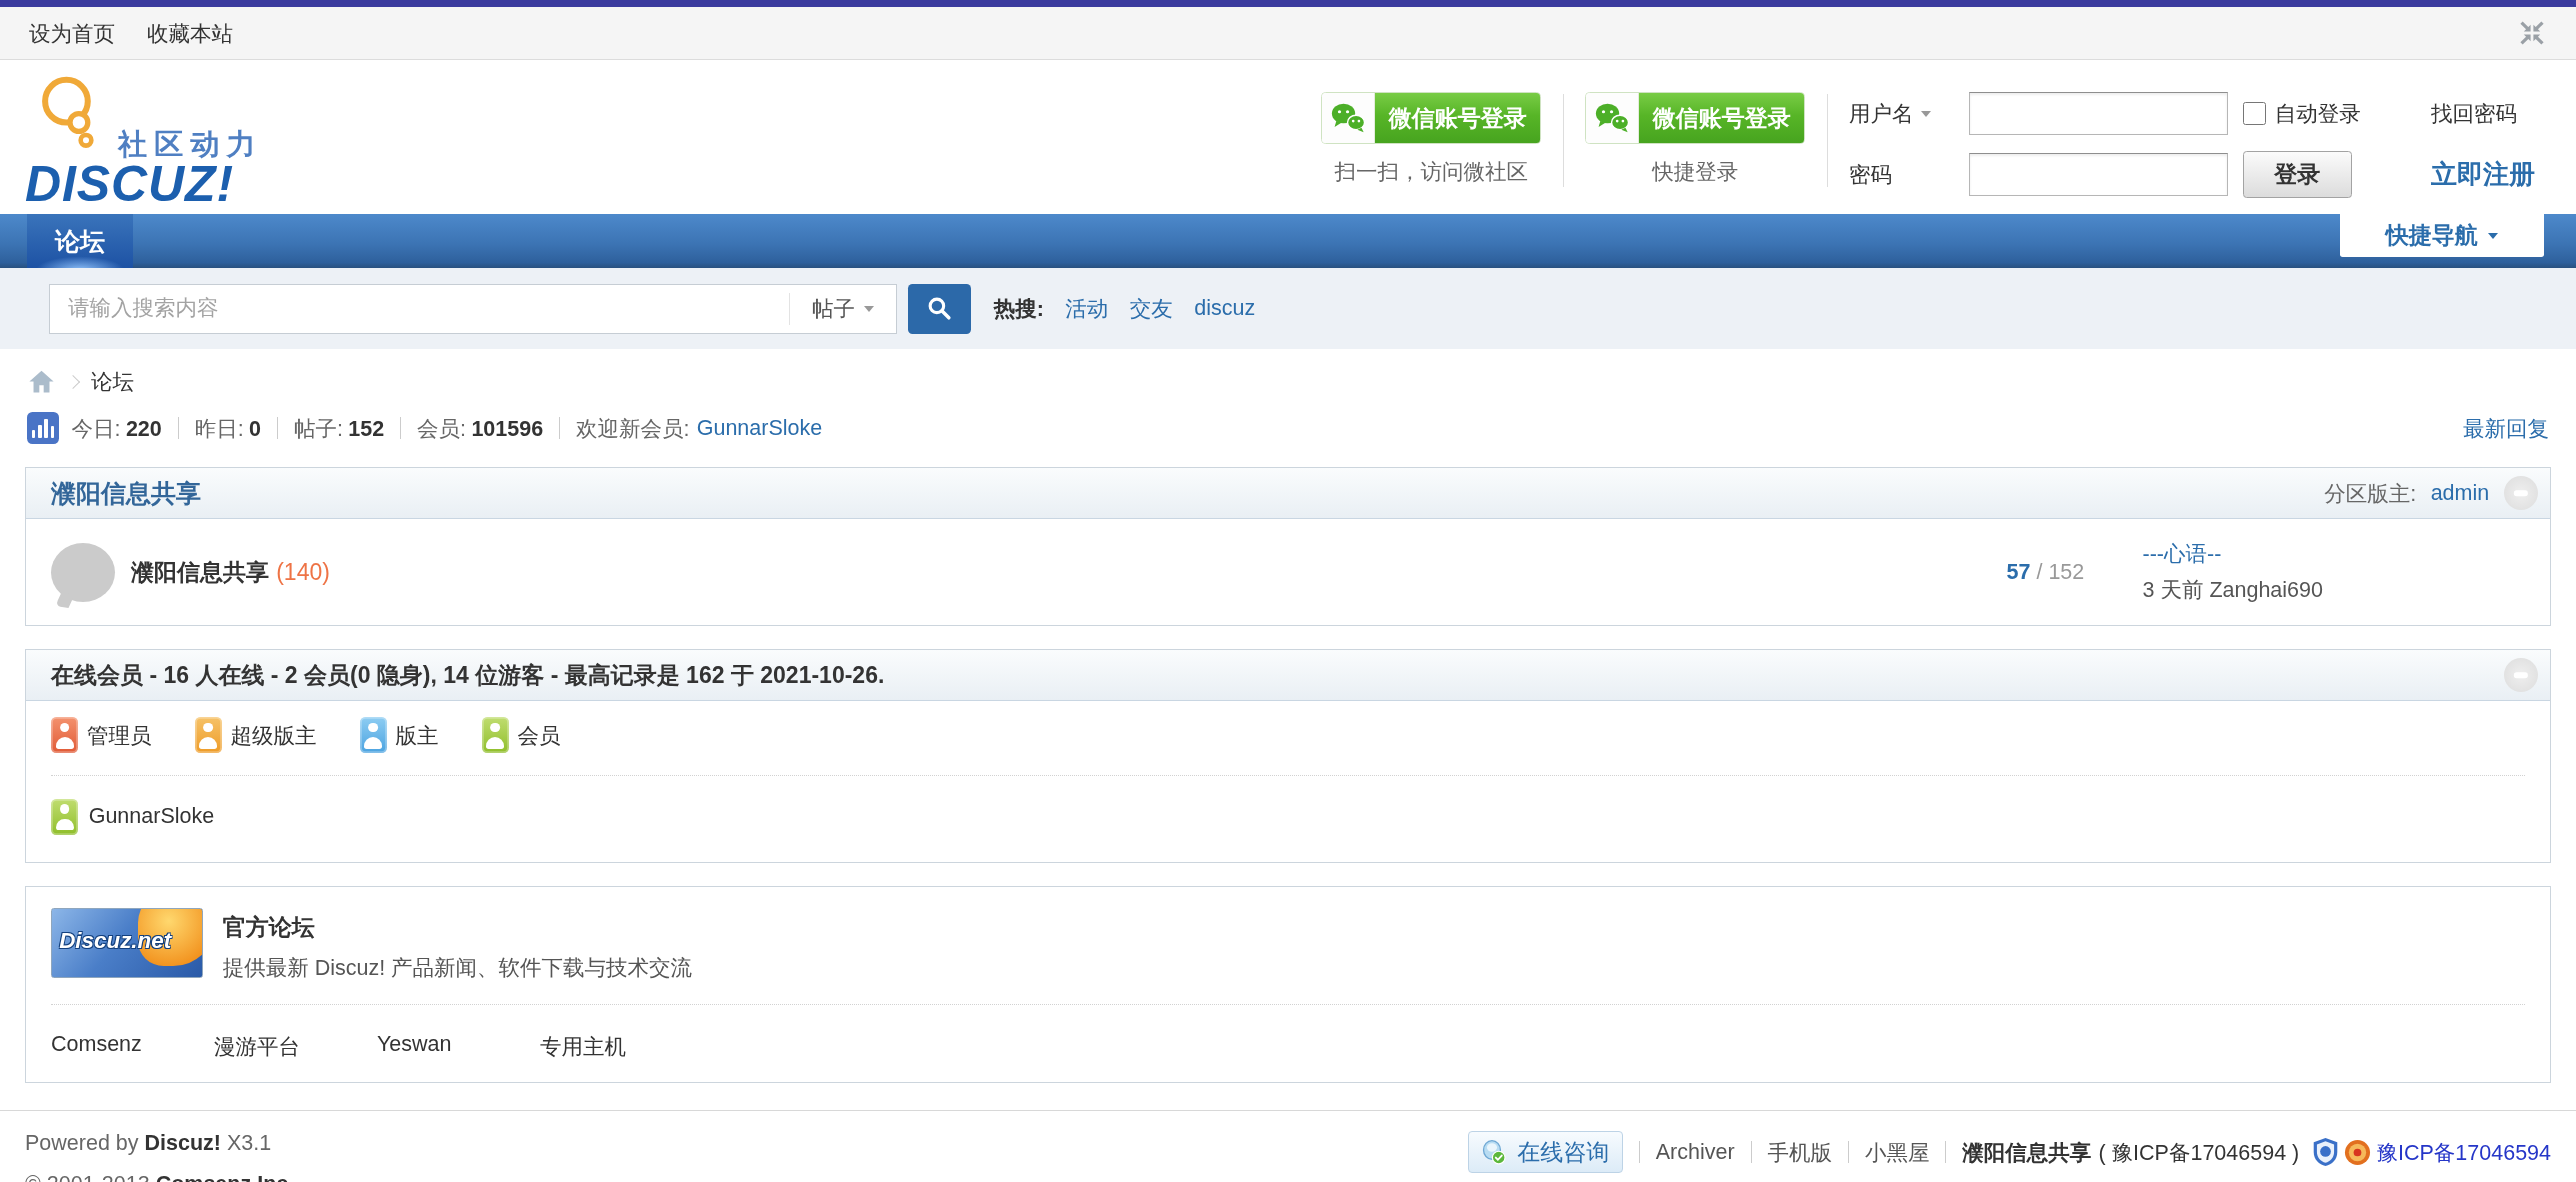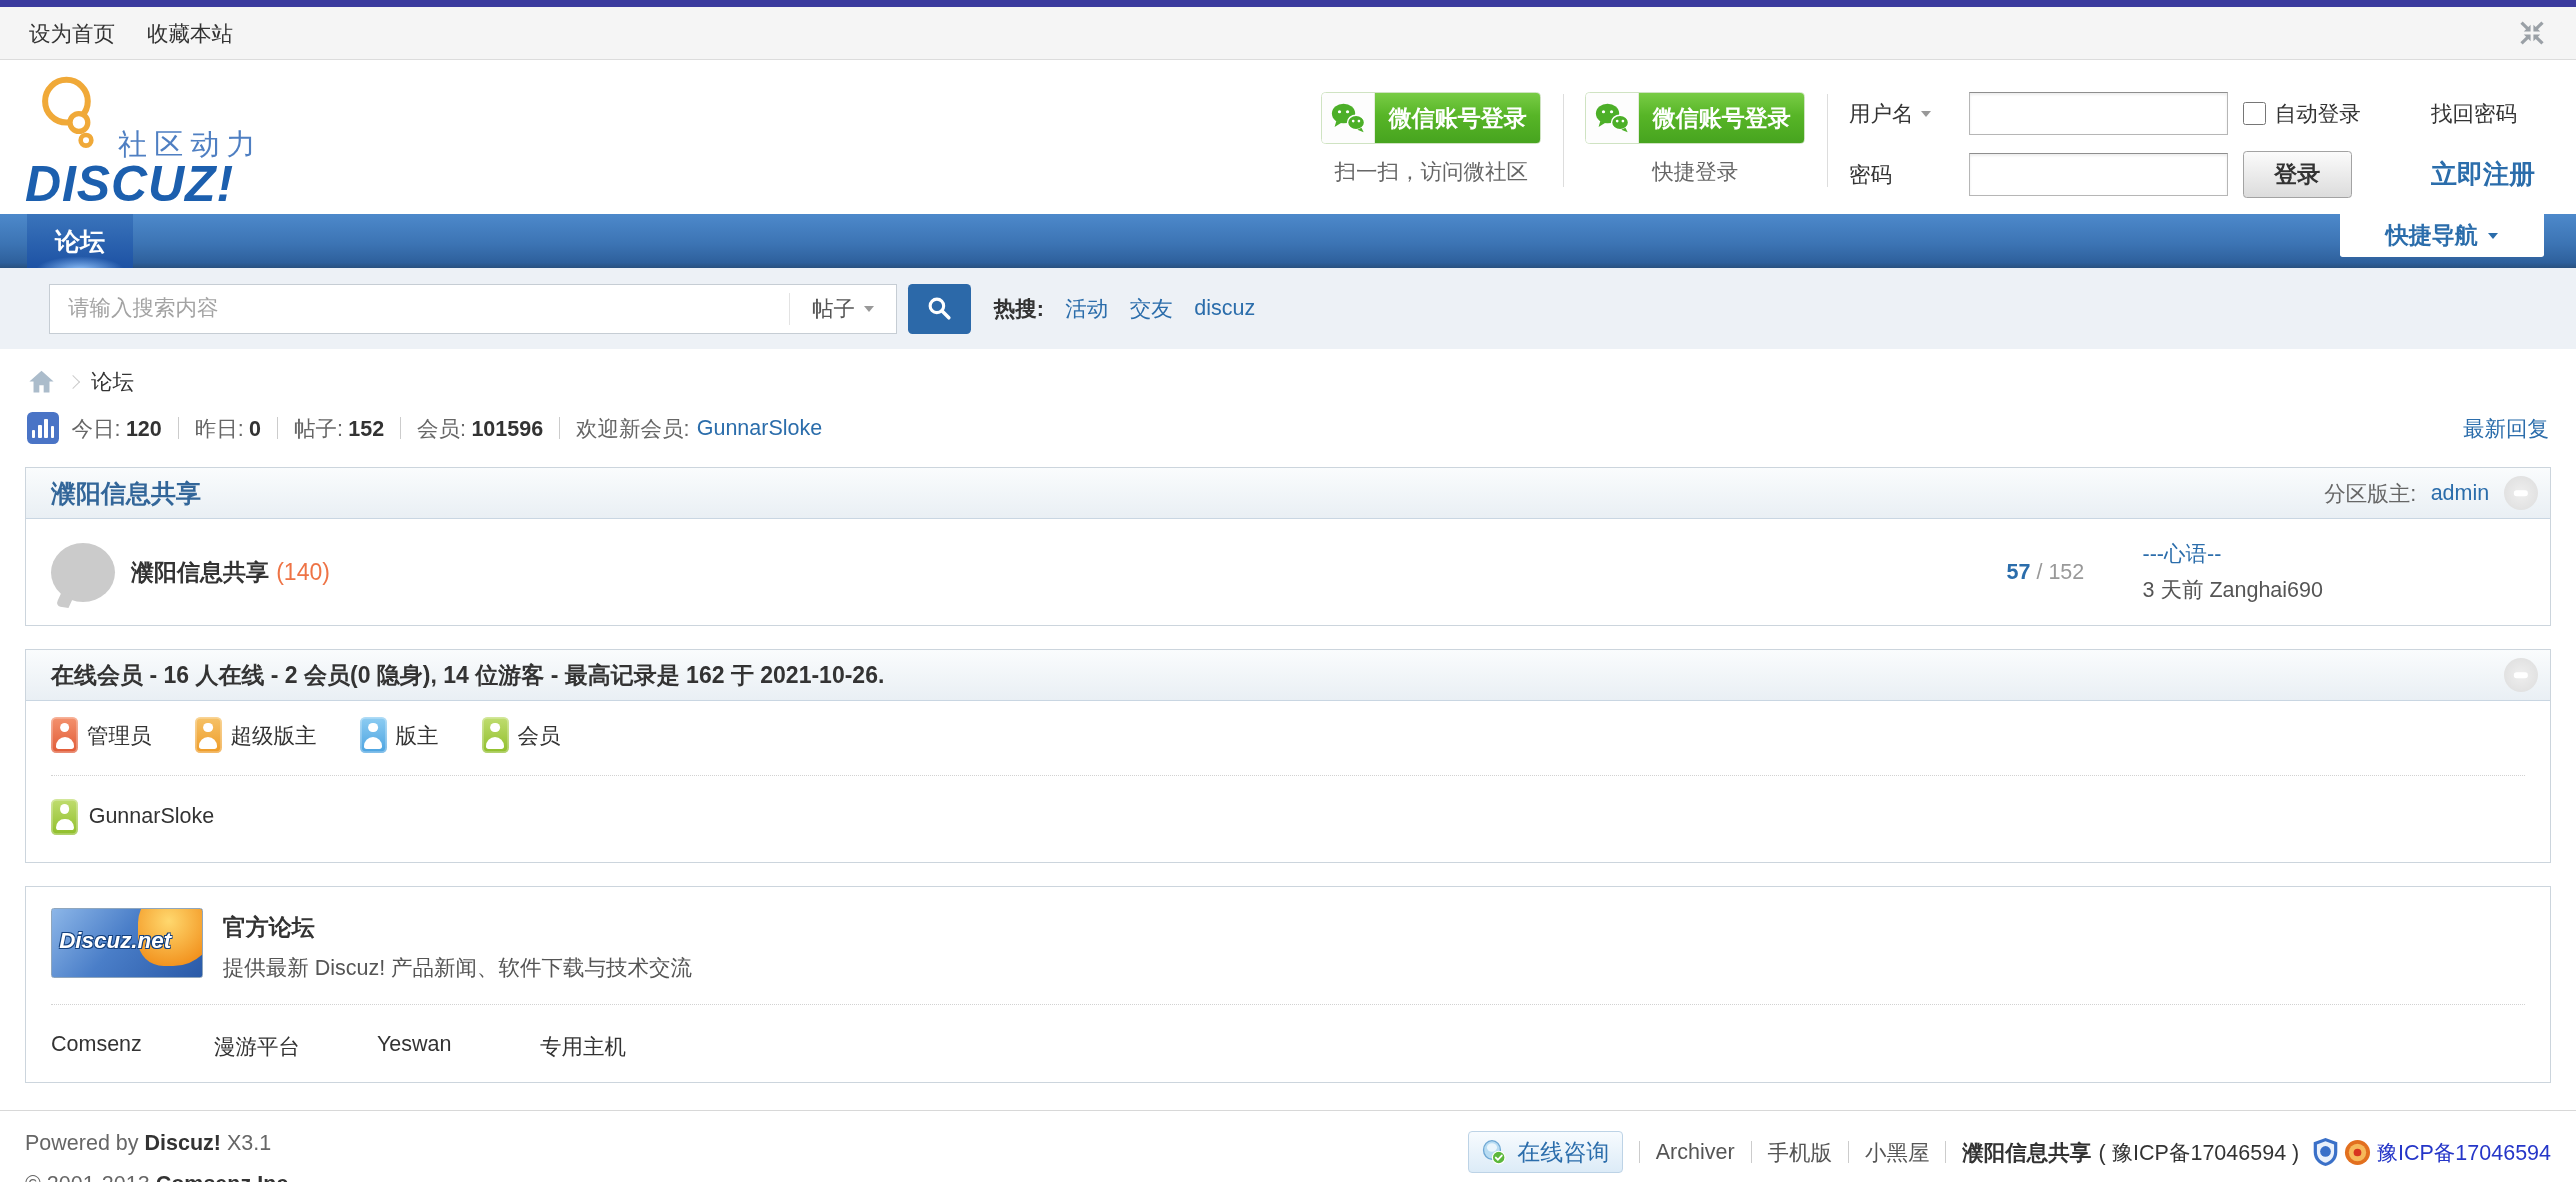--- a/index.html
+++ b/index.html
@@ -7,21 +7,21 @@
   a{text-decoration:none;cursor:pointer}
   .link{color:#2b6dab}
   
   .topstrip{height:7.2px;background:#3b3b9e}
   .topbar{height:52px;background:#f5f5f5;border-bottom:1.8px solid #dcdcdc;display:flex;align-items:center;padding:0 27px 0 29px}
   .topbar a{color:#333;margin-right:32px}
   .topbar .spacer{flex:1}
   
   .header{height:154px;background:#fff;display:flex;justify-content:space-between;padding:0 25px;align-items:flex-start}
   .logo{position:relative;width:286px;height:143px;margin-top:12.5px;cursor:pointer}
-  .logo-cn{position:absolute;left:93px;top:52px;font-size:29px;font-weight:normal;color:#4f7fc2;letter-spacing:7.2px}
+  .logo-cn{position:absolute;left:93px;top:52px;font-size:29px;font-weight:bold;color:#4f7fc2;letter-spacing:7.2px}
   .logo-en{position:absolute;left:0;top:82px;font-size:50px;font-weight:bold;font-style:italic;color:#1c5fae;letter-spacing:0.9px}
   .hright{display:flex;align-items:flex-start;gap:21.5px;padding-top:32px}
   .wxgroup{width:220px;display:flex;flex-direction:column;align-items:center}
   .wxbtn{display:flex;align-items:stretch;height:52px;width:100%;border:0.9px solid #cfe3c2;border-radius:4.5px;overflow:hidden;background:#fff;padding:0;cursor:pointer}
   .wxbtn .wxicon{width:52px;background:#fdfdfd;display:flex;align-items:center;justify-content:center;border-right:0.9px solid #e4ecdc}
   .wxbtn .wxlabel{flex:1;display:flex;align-items:center;justify-content:center;color:#fff;font-size:23px;font-weight:bold;
     background:linear-gradient(180deg,#79cc45 0%,#57b527 45%,#47a41f 100%)}
   .wxcaption{margin-top:12.5px;color:#666}
   .vsep{width:0.9px;height:93px;background:#ddd;margin-top:1.8px}
   .loginform{display:grid;grid-template-columns:106px 259px 174px 120px;column-gap:14.3px;row-gap:16px;align-items:center}
@@ -263,21 +263,21 @@
   </div>
 
   <div class="statsrow">
     <span class="charticon">
       <i style="height:8px"></i>
         <i style="height:13.4px"></i>
         <i style="height:19px"></i>
         <i style="height:11.6px"></i>
     </span>
     <span class="stat">
-      <span>今日:</span><b>120</b>
+      <span>今日:</span><b>220</b>
     </span>
     <span class="statsep"></span>
     <span class="stat">
       <span>昨日:</span><b>0</b>
     </span>
     <span class="statsep"></span>
     <span class="stat">
       <span>帖子:</span><b>152</b>
     </span>
     <span class="statsep"></span>

